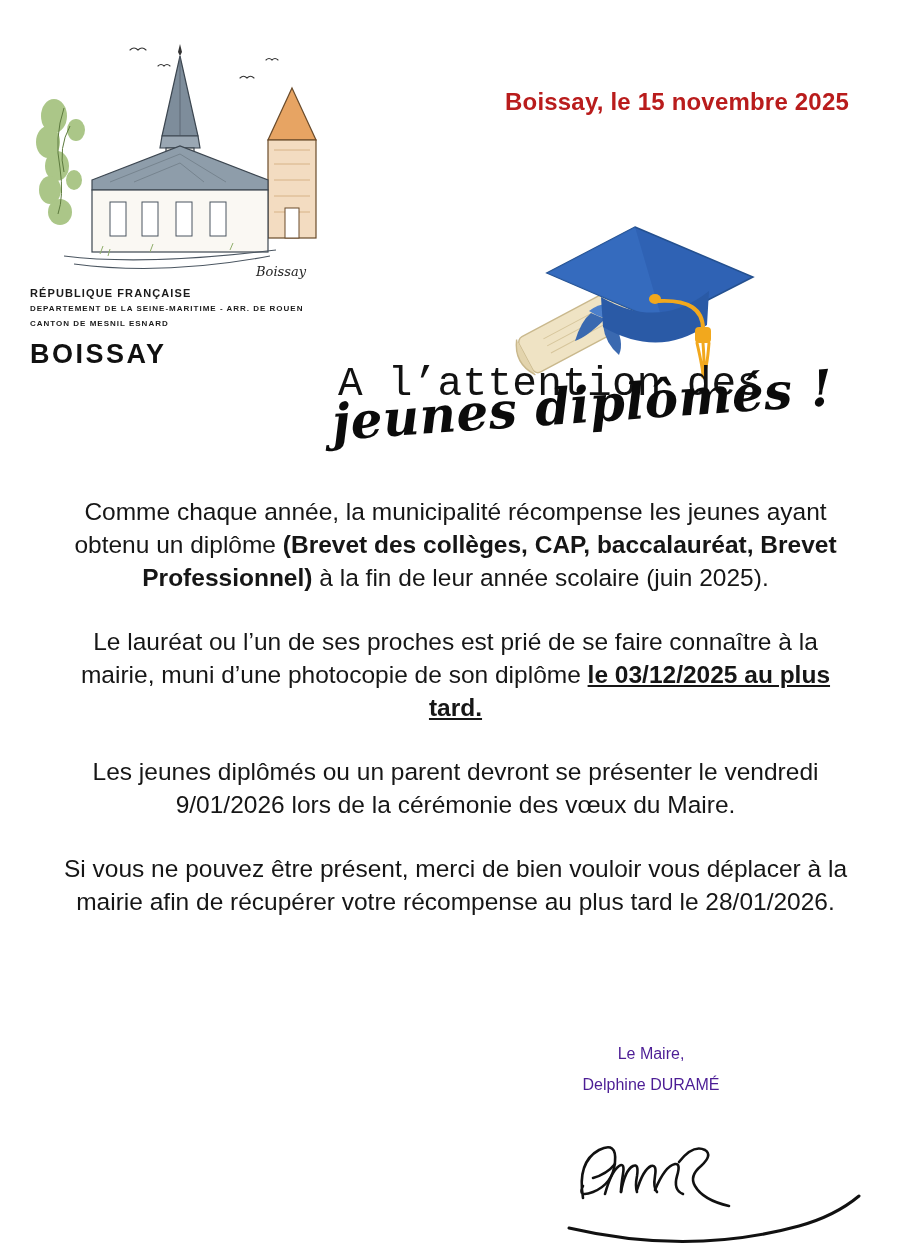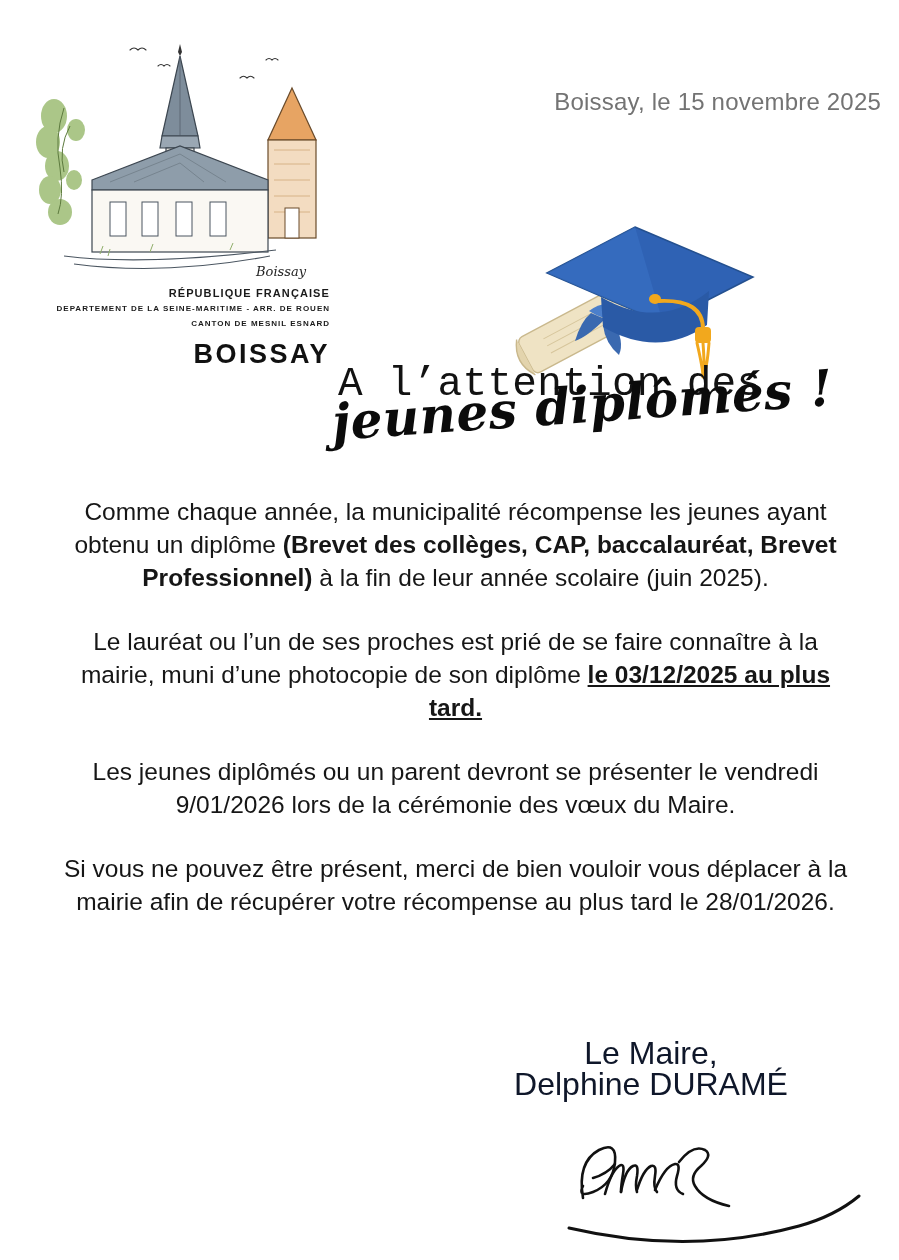--- a/index.html
+++ b/index.html
@@ -22,21 +22,21 @@
     top: 0; left: 0;
     width: 899px;
     height: 400px;
   }
 
   .logo-block {
     position: absolute;
     left: 30px;
     top: 30px;
     width: 300px;
-    text-align: right;
+    text-align: left;
   }
 
   .church-art {
     width: 300px;
     height: 255px;
     position: relative;
   }
   .church-art svg { display: block; }
 
   .rf-line {
@@ -56,26 +56,27 @@
     font-family: "Liberation Sans", sans-serif;
     font-size: 27px;
     font-weight: 700;
     letter-spacing: 2.5px;
     color: #111111;
     margin-top: 9px;
   }
 
   .date-line {
     position: absolute;
-    right: 18px;
+    right: 50px;
     top: 88px;
     font-size: 24px;
-    color: #737373;
+    color: #b91c1c;
     letter-spacing: 0.2px;
     white-space: nowrap;
+    font-weight: bold;
   }
 
   
   .title-zone {
     position: absolute;
     left: 320px;
     top: 215px;
     width: 560px;
     height: 260px;
   }
@@ -133,23 +134,23 @@
     text-decoration: underline;
   }
 
   
   .signoff {
     position: absolute;
     right: 38px;
     top: 1038px;
     width: 420px;
     text-align: center;
-    font-size: 32px;
+    font-size: 16px;
     line-height: 31px;
-    color: #0f172a;
+    color: #4c1d95;
   }
   .sig-art {
     position: absolute;
     right: 30px;
     top: 1120px;
     width: 320px;
     height: 130px;
   }
 </style>
 </head>

